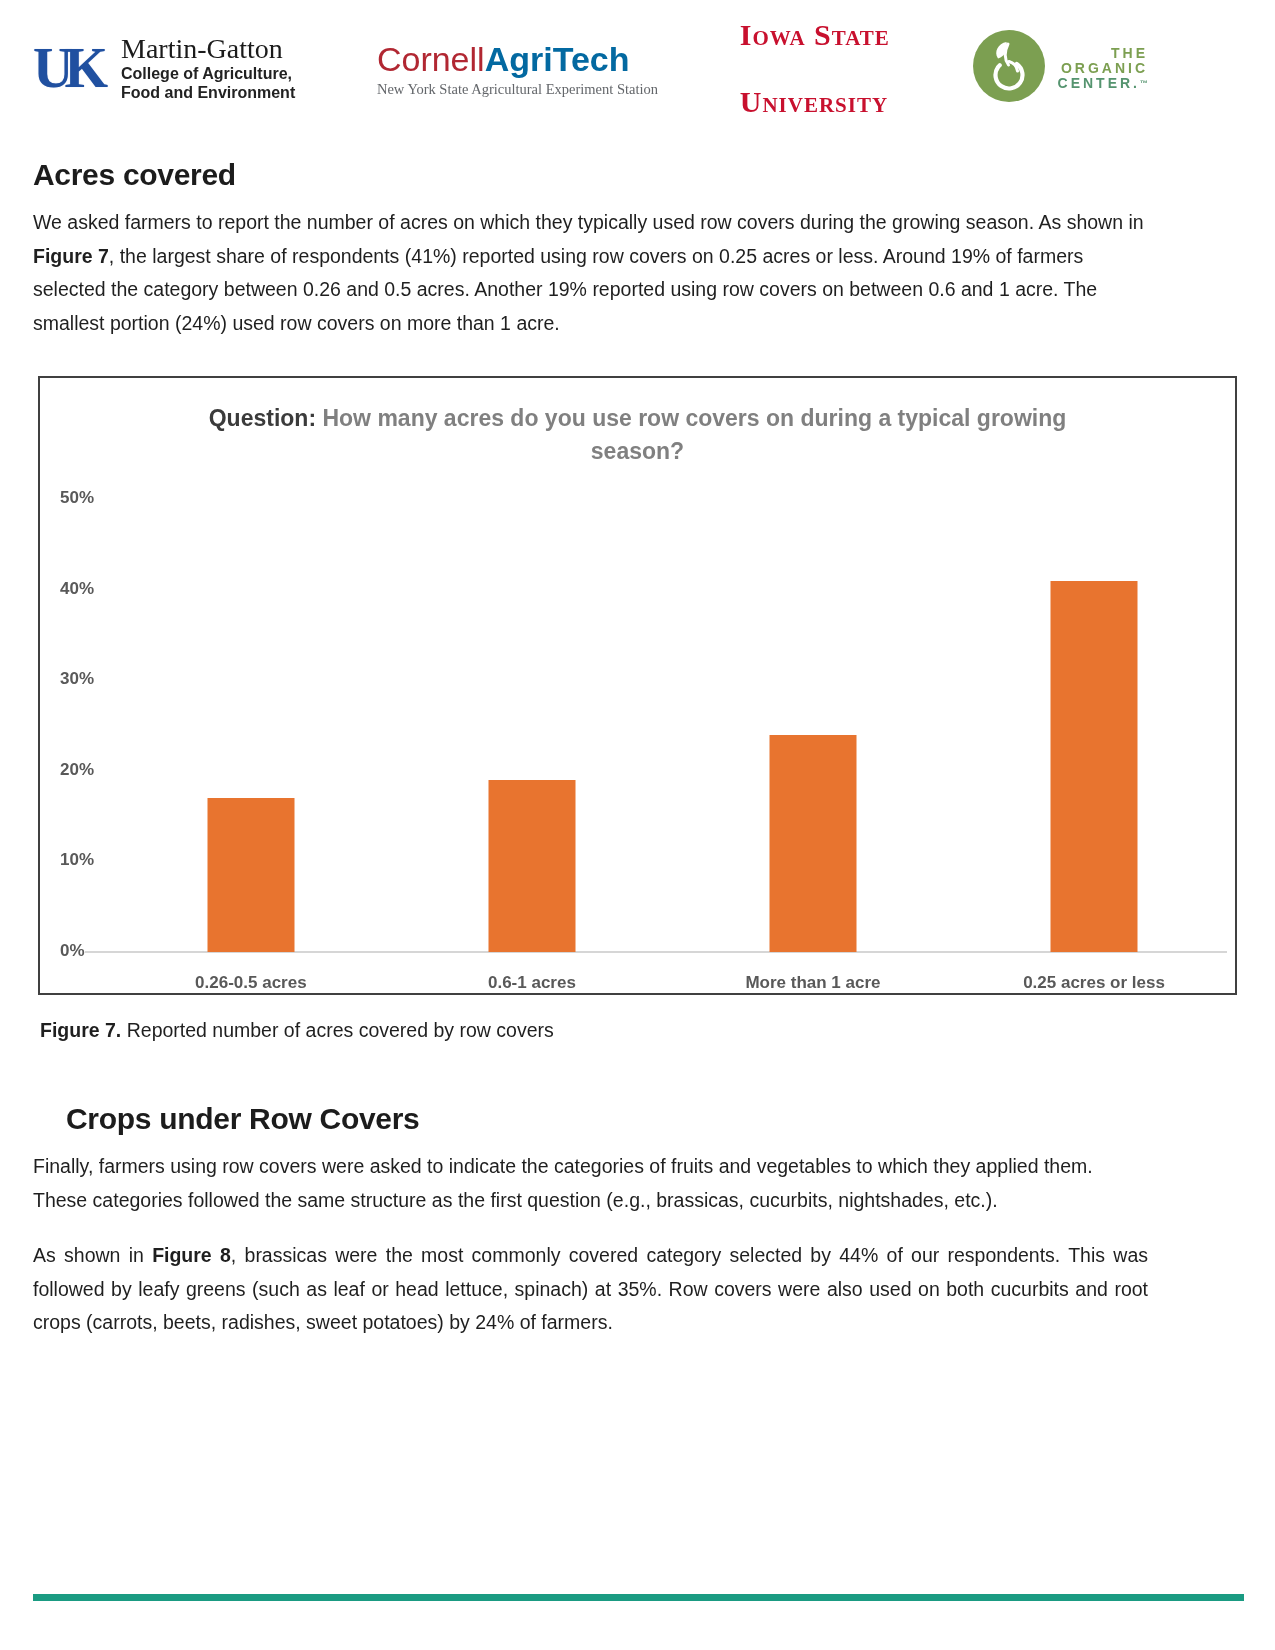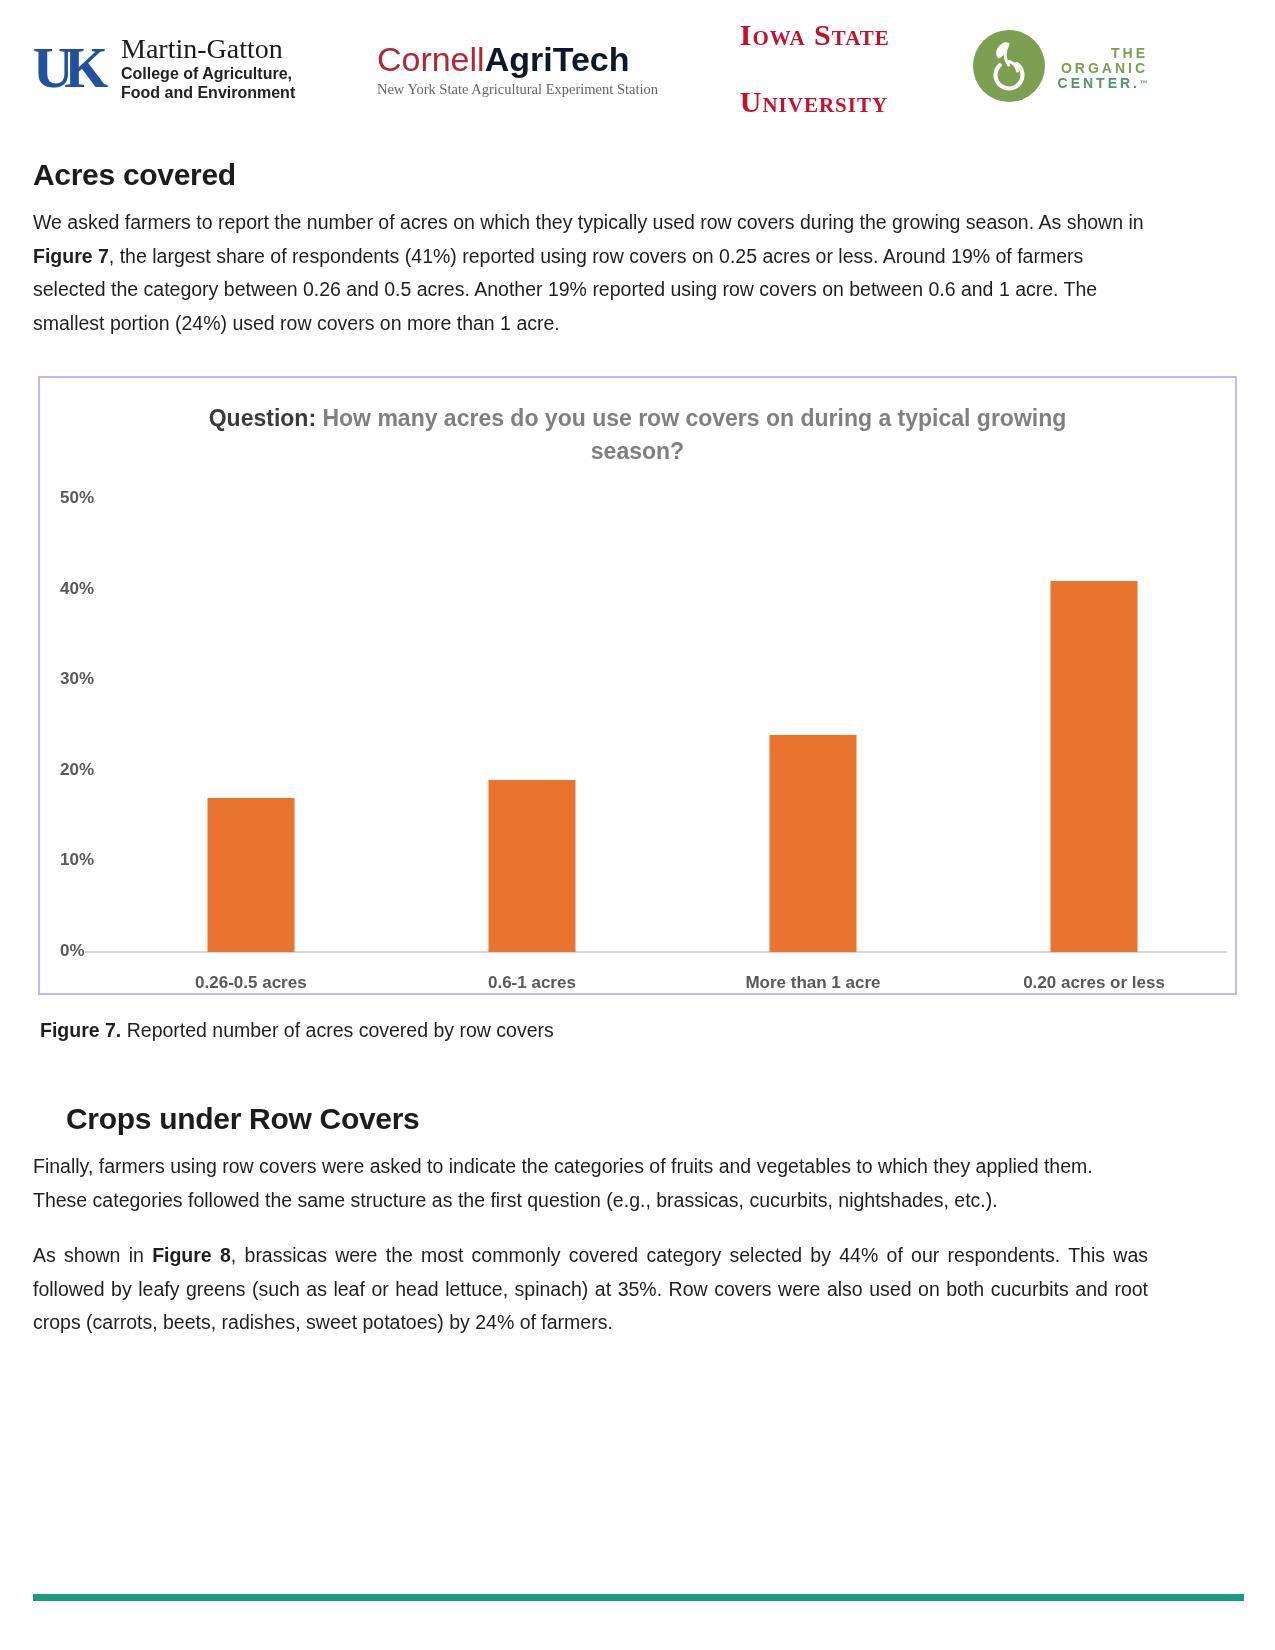--- a/index.html
+++ b/index.html
@@ -10,40 +10,40 @@
   
   .logo-row { display:flex; align-items:center; justify-content:space-between; width:1115px; height:92px; }
   .uk-block { display:flex; align-items:center; gap:10px; }
   .uk-mark { font-weight:bold; font-size:56px; color:#2050A0; letter-spacing:-9px; line-height:60px;
              text-shadow:0 0 1px #b9c6e4; padding-right:12px; font-family:"Liberation Serif",serif; }
   .uk-text .uk-title { font-family:"Liberation Serif","DejaVu Serif",serif; font-size:28px; color:#1b1b1b; line-height:30px; }
   .uk-text .uk-sub { font-size:16px; font-weight:bold; color:#222; line-height:19px; }
   .cornell-block { padding-top:2px; }
   .cornell-name { font-size:34px; line-height:36px; }
   .cornell-name .c1 { color:#B12732; font-weight:300; }
-  .cornell-name .c2 { color:#0f172a; font-weight:bold; }
+  .cornell-name .c2 { color:#0369a1; font-weight:bold; }
   .cornell-sub { font-size:14.5px; color:#63666A; margin-top:4px;font-family:Liberation Serif, serif; }
   .iowa-block { font-family:"Liberation Serif","DejaVu Serif",serif; color:#C8102E; text-align:left;
                 font-variant:small-caps; font-weight:bold; letter-spacing:1px; }
   .iowa-l1 { font-size:30px; line-height:28px; }
   .iowa-l2 { font-size:30px; line-height:28px;margin-top:39px; }
   .organic-block { display:flex; align-items:center; gap:12px;text-align:right; }
   .organic-text { font-size:14px; font-weight:bold; letter-spacing:3px; line-height:15px; }
   .organic-text .g1 { color:#7C9F51; }
   .organic-text .g3 { color:#55946F; }
   .organic-text .tm { font-size:8px; letter-spacing:0; vertical-align:top; }
 
   
   .h1 { font-size:30px; font-weight:bold; color:#1c1c1c; margin-top:44px; letter-spacing:-0.3px; }
   .body-par { width:1115px; font-size:19.5px; line-height:33.5px; color:#1f1f1f; margin-top:14px; }
   .body-par.justify { text-align:justify; }
   .body-par b { font-weight:bold; }
 
   
-  .chart-box { position:relative; width:1199px; height:619px; border:2px solid #c4b5fd; margin-top:36px; margin-left:5px; background:#fff; }
+  .chart-box { position:relative; width:1199px; height:619px; border:2px solid #404040; margin-top:36px; margin-left:5px; background:#fff; }
   .chart-title { position:absolute; top:24px; left:50%; transform:translateX(-50%); width:880px; text-align:center;
                  font-size:23px; line-height:33px; color:#808080; font-weight:bold; }
   .chart-title .q { color:#3b3b3b; }
   .plot-area { position:absolute; left:65px; right:8px; top:121px; height:453px; }
   .baseline { position:absolute; left:-20px; right:0; bottom:-1px; height:2px; background:#D6D6D6; }
   .ytick { position:absolute; left:20px; width:50px; font-size:17px; font-weight:bold; color:#595959; }
   .bar { position:absolute; bottom:0; width:87px; transform:translateX(-50%); }
   .xlab { position:absolute; top:474px; transform:translateX(-50%); font-size:17px; font-weight:bold; color:#595959; white-space:nowrap; }
 
   .fig-caption { margin-top:24px; margin-left:7px; font-size:19.5px; color:#1f1f1f; }
@@ -110,21 +110,21 @@
         <div class="ytick" style="bottom: 262.8px; left: -45px;">30%</div>
         <div class="ytick" style="bottom: 353.4px; left: -45px;">40%</div>
         <div class="ytick" style="bottom: 444px; left: -45px;">50%</div>
         <div class="bar" style="left: 13%; height: 154.02px; background: rgb(232, 116, 47);"></div>
         <div class="xlab" style="left: 13%;">0.26-0.5 acres</div>
         <div class="bar" style="left: 38.05%; height: 172.14px; background: rgb(232, 116, 47);"></div>
         <div class="xlab" style="left: 38.05%;">0.6-1 acres</div>
         <div class="bar" style="left: 63.1%; height: 217.44px; background: rgb(232, 116, 47);"></div>
         <div class="xlab" style="left: 63.1%;">More than 1 acre</div>
         <div class="bar" style="left: 88.15%; height: 371.46px; background: rgb(232, 116, 47);"></div>
-        <div class="xlab" style="left: 88.15%;">0.20 acres or less</div>
+        <div class="xlab" style="left: 88.15%;">0.25 acres or less</div>
       </div>
   </div>
 
   <div class="fig-caption"><b>Figure 7.</b><span> Reported number of acres covered by row covers</span></div>
 
   <div class="h1" style="margin-top:60px;margin-left:33px;">Crops under Row Covers</div>
   <div class="body-par">Finally, farmers using row covers were asked to indicate the categories of fruits and vegetables to which they applied them. These categories followed the same structure as the first question (e.g., brassicas, cucurbits, nightshades, etc.).</div>
   <div class="body-par justify" style="margin-top:22px;"><span>As shown in </span><b>Figure 8</b><span>, brassicas were the most commonly covered category selected by 44% of our respondents. This was followed by leafy greens (such as leaf or head lettuce, spinach) at 35%. Row covers were also used on both cucurbits and root crops (carrots, beets, radishes, sweet potatoes) by 24% of farmers.</span></div>
 
   <div class="footer-rule" style="background: rgb(26, 155, 130);"></div>

